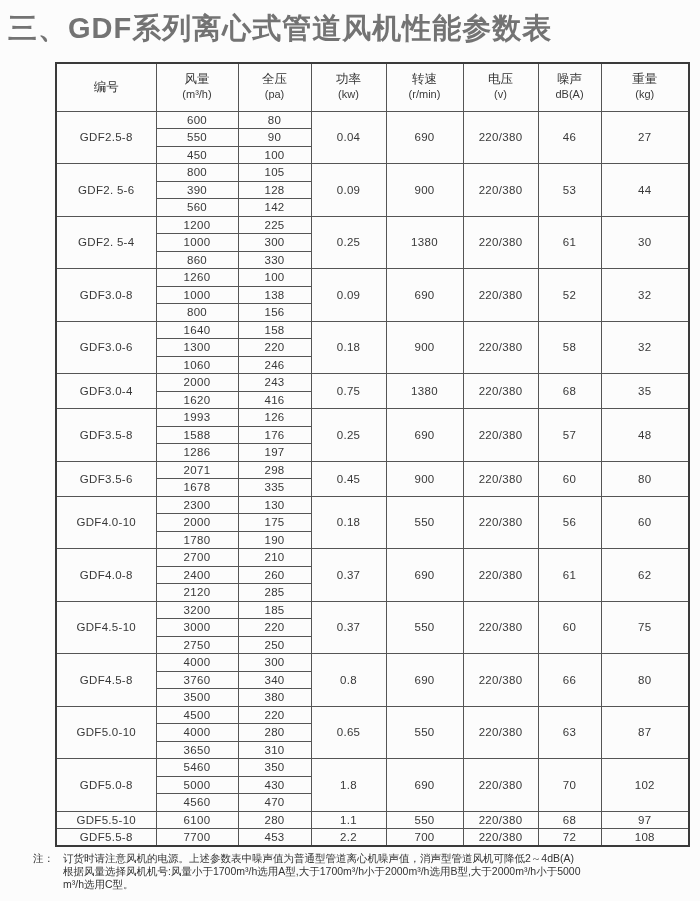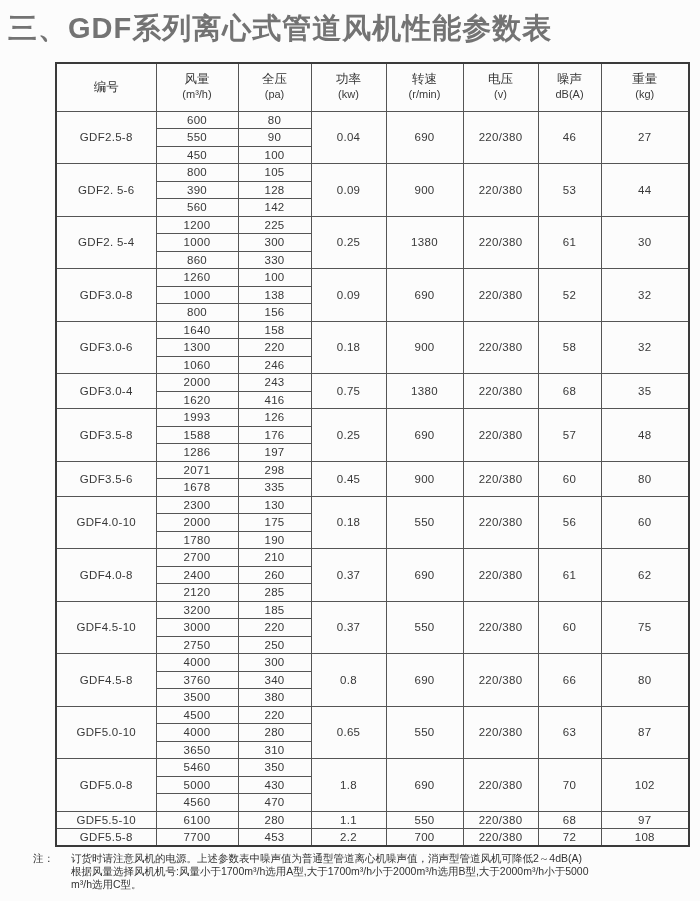--- a/index.html
+++ b/index.html
@@ -54,21 +54,21 @@
     position:absolute;
     left:33px; top:852px;
     width:662px;
     display:flex;
     gap:9px;
     font-size:10.5px;
     color:#333;
     line-height:13px;
   }
   .notes-label { flex:0 0 auto; }
-  .notes-text { flex:1 1 auto;margin-left:8px; }
+  .notes-text { flex:1 1 auto; }
 </style>
 </head>
 <body>
 
 <div class="title">三、GDF系列离心式管道风机性能参数表</div>
 
 <table class="perf">
   <colgroup>
     <col style="width:100px">
     <col style="width:82px">

